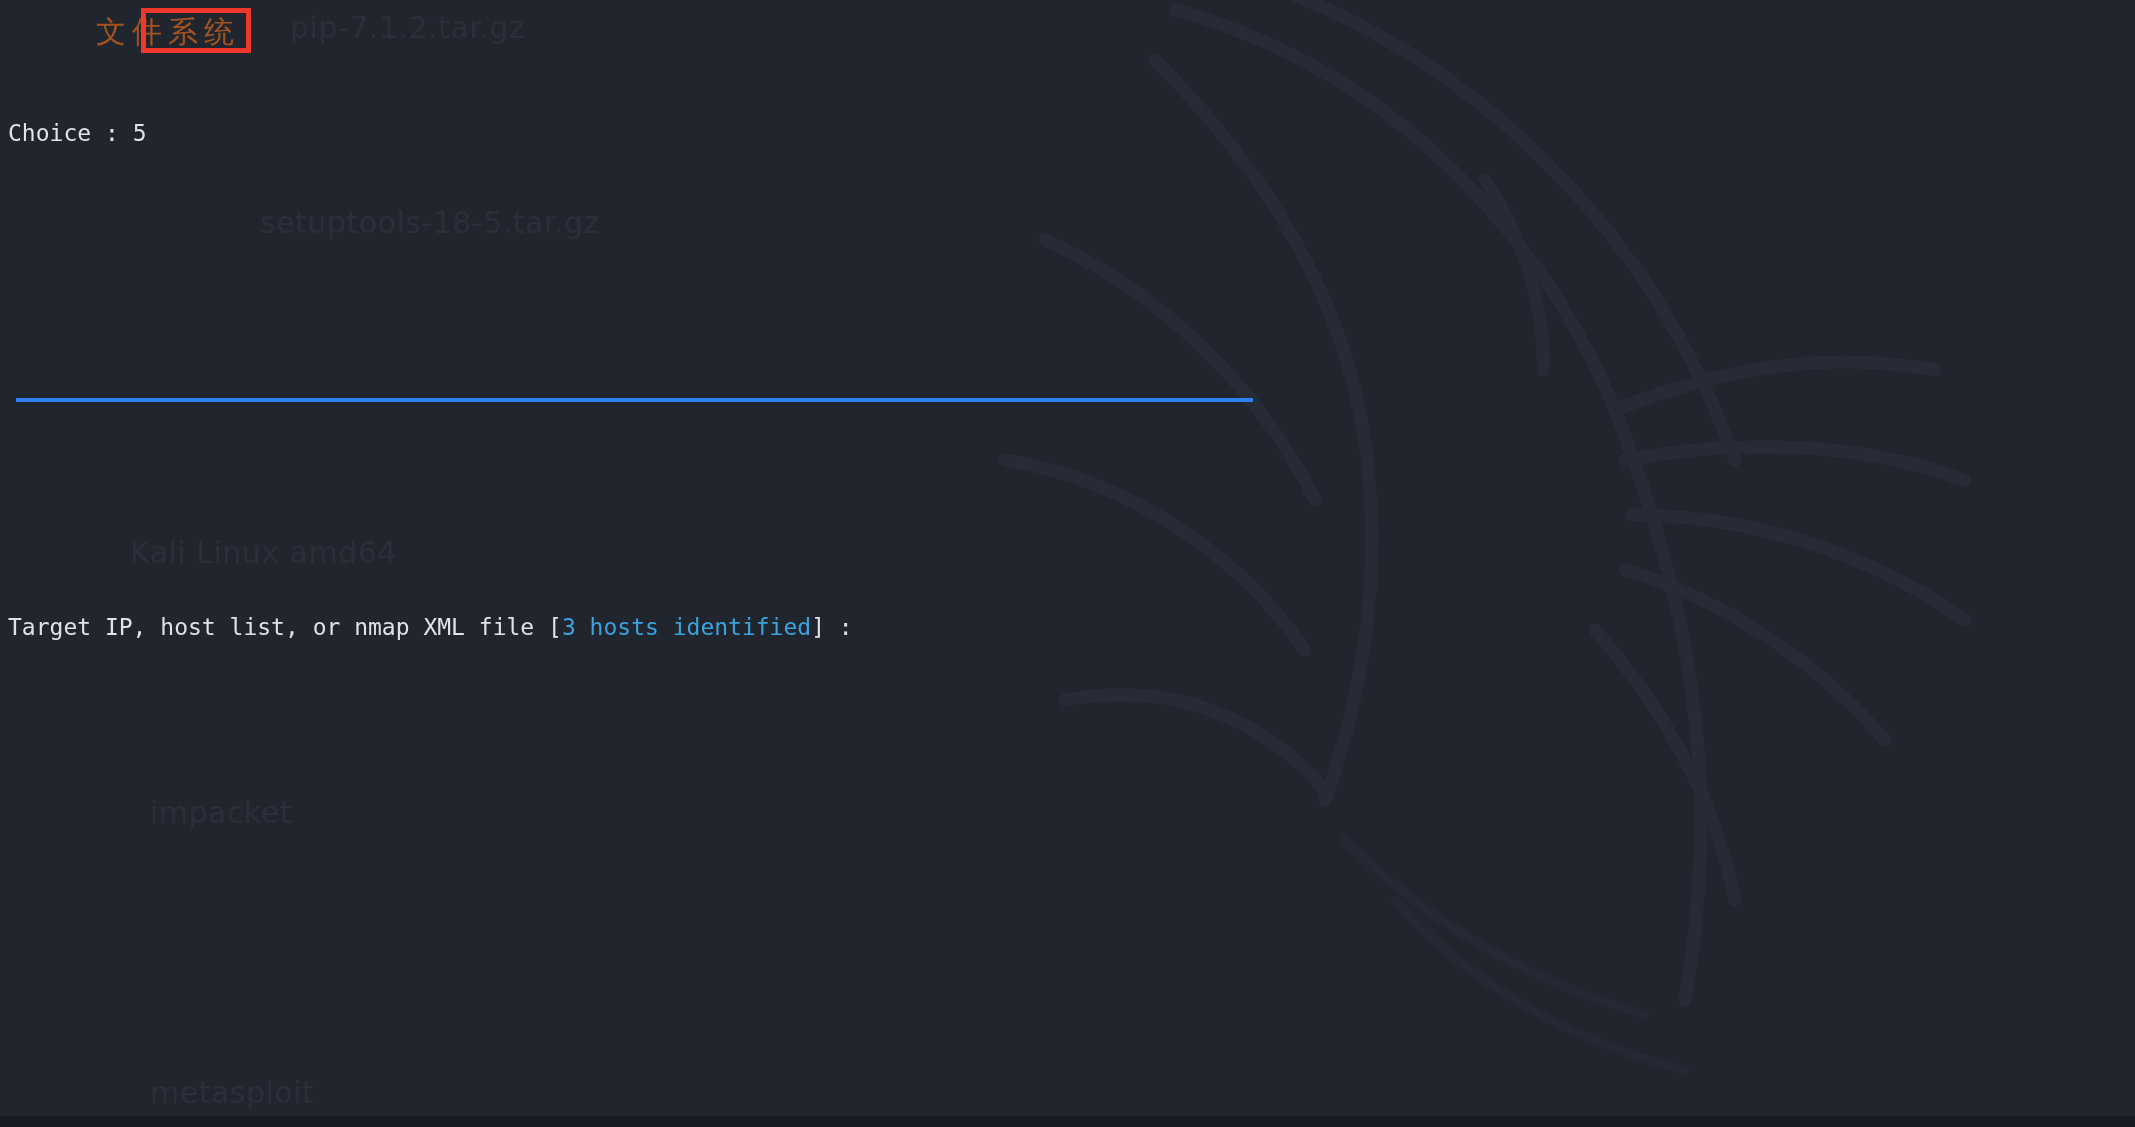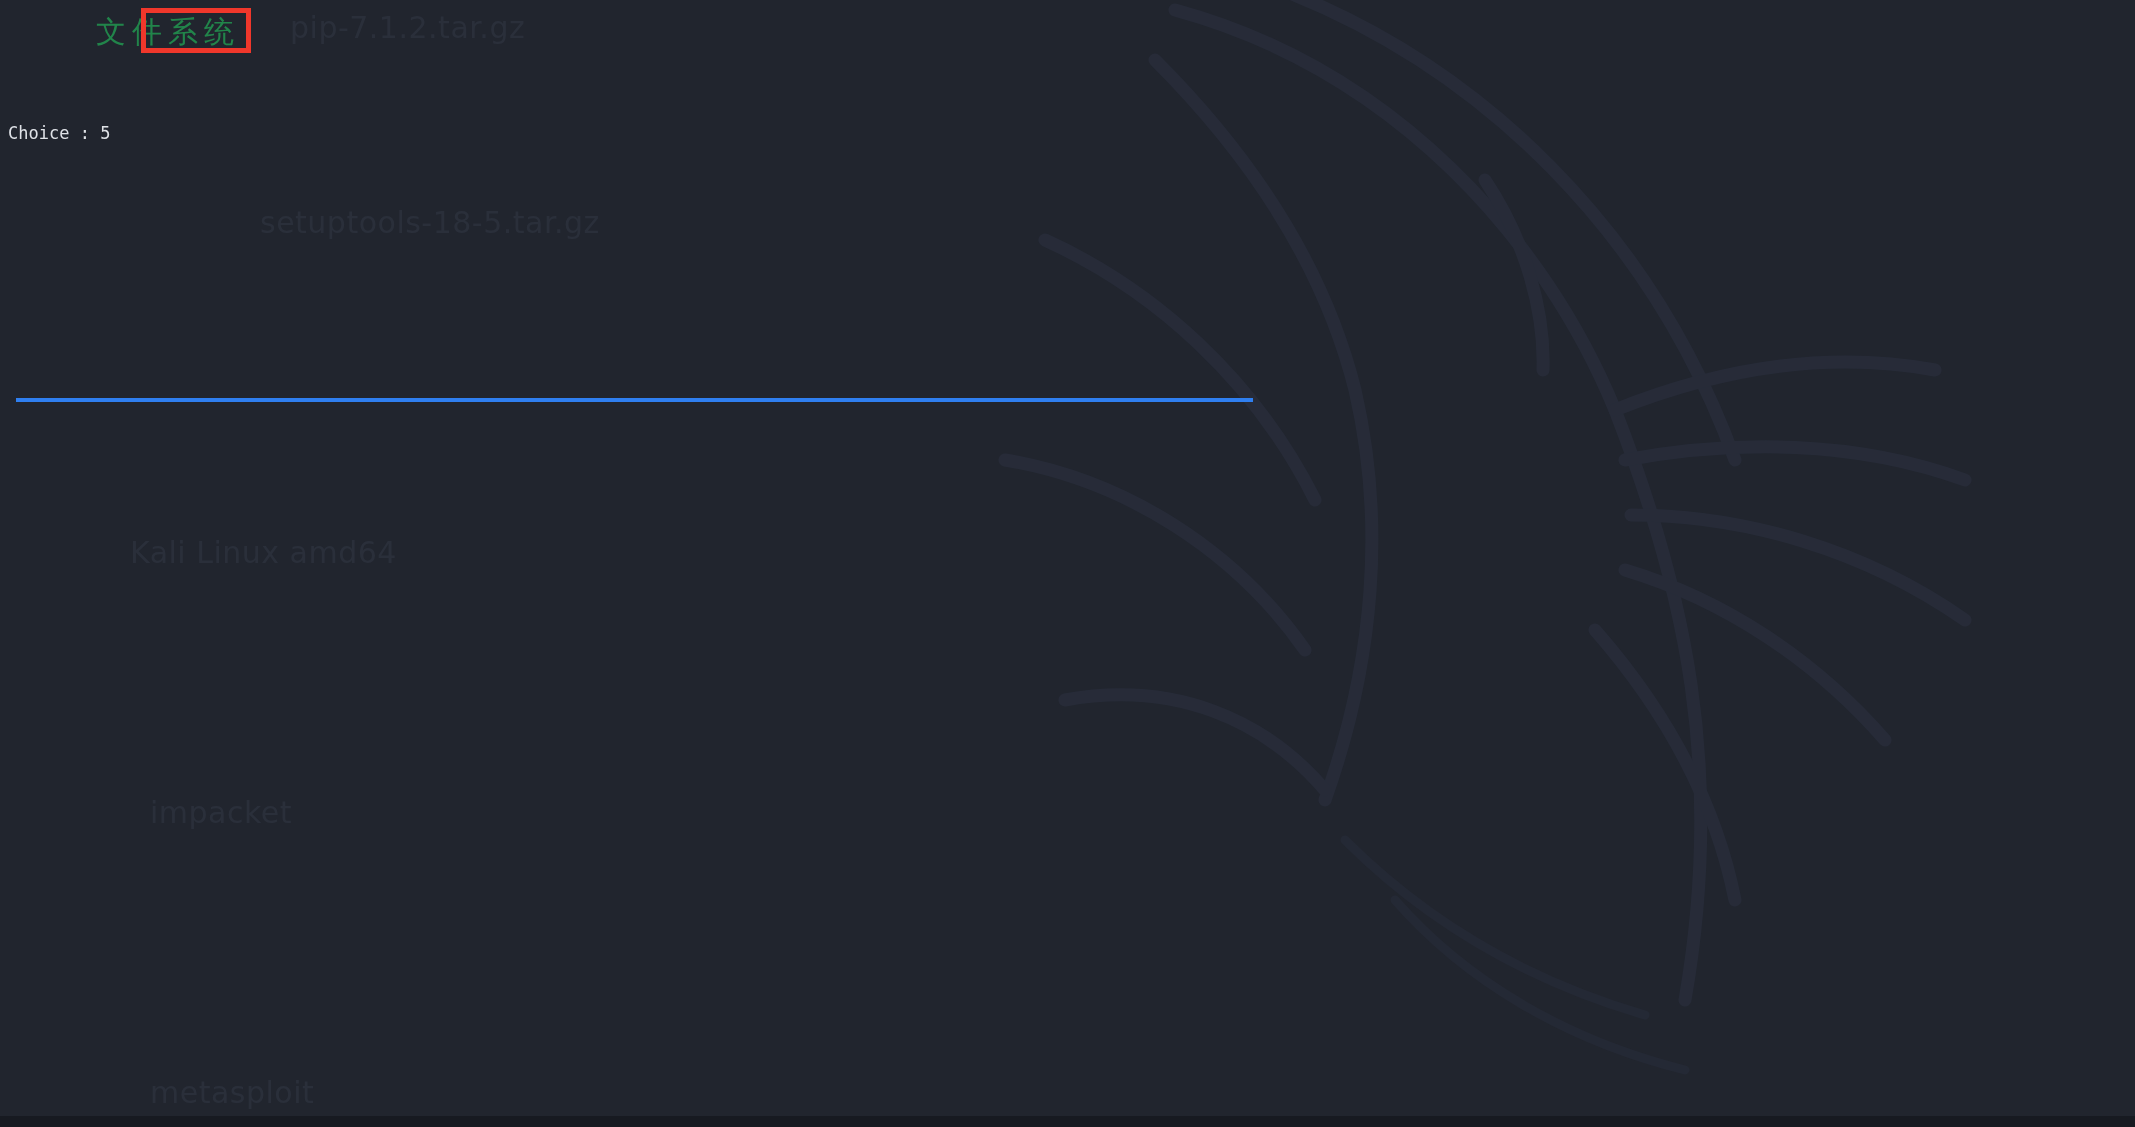--- a/index.html
+++ b/index.html
@@ -17,29 +17,29 @@
   .wm{position:absolute;pointer-events:none;user-select:none;}
   .wm-dragon{
     right:130px;top:-60px;width:1080px;height:1190px;opacity:.60;
   }
   .wm-text{
     color:#323845;opacity:.55;font-size:30px;letter-spacing:.5px;
     font-family:"DejaVu Sans","Liberation Sans",sans-serif;
     white-space:pre;
   }
   .wm-cjk{
-    color:#22c55e;opacity:.6;font-size:30px;letter-spacing:6px;
+    color:#f97316;opacity:.6;font-size:30px;letter-spacing:6px;
     font-family:Liberation Serif, serif;white-space:pre;
   }
 
   
   #console{
     position:absolute;left:0;top:0;right:0;bottom:0;
     padding:10px 0 0 8px;
-    font-size:17px;
+    font-size:23px;
     line-height:35.3px;
     color:#d6d9de;
     white-space:pre;
     z-index:3;
   }
   .line{height:35.3px;white-space:pre;}
   .blank{height:35.3px;}
 
   .c-white{color:#dfe2e7;}
   .c-cyan{color:#3ba3e0;}
@@ -99,20 +99,21 @@
   <div id="console">
 
     <div class="line"><span class="c-white">Choice</span><span class="c-white"> : </span><span class="c-white">5</span></div>
 
     <div class="blank"></div>
 
 
     <div class="blank"></div>
 
     
+    <div class="line"><span class="c-white">Target IP, host list, or nmap XML file </span><span class="c-white">[</span><span class="c-cyan">3 hosts identified</span><span class="c-white">]</span><span class="c-white"> :</span><span class="c-white"></span></div>
 
 
 
     
 
     
 
     
 
     

